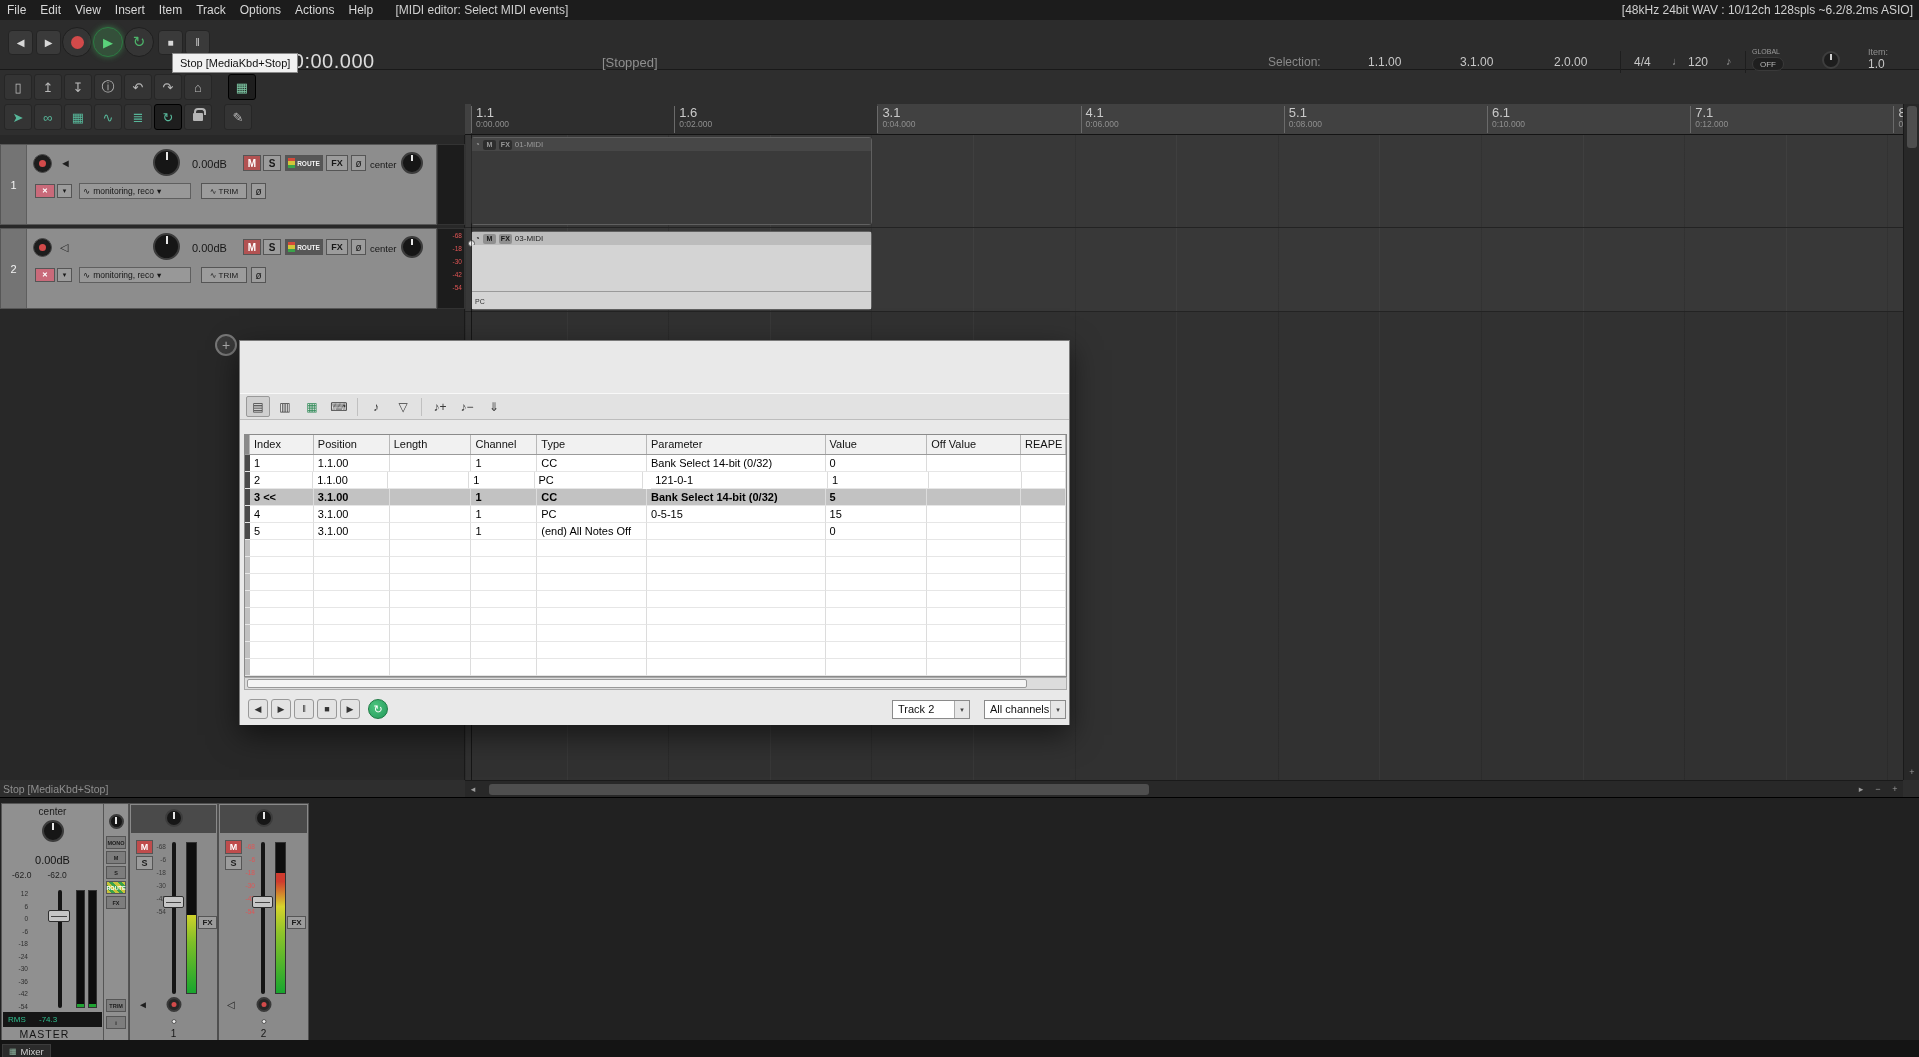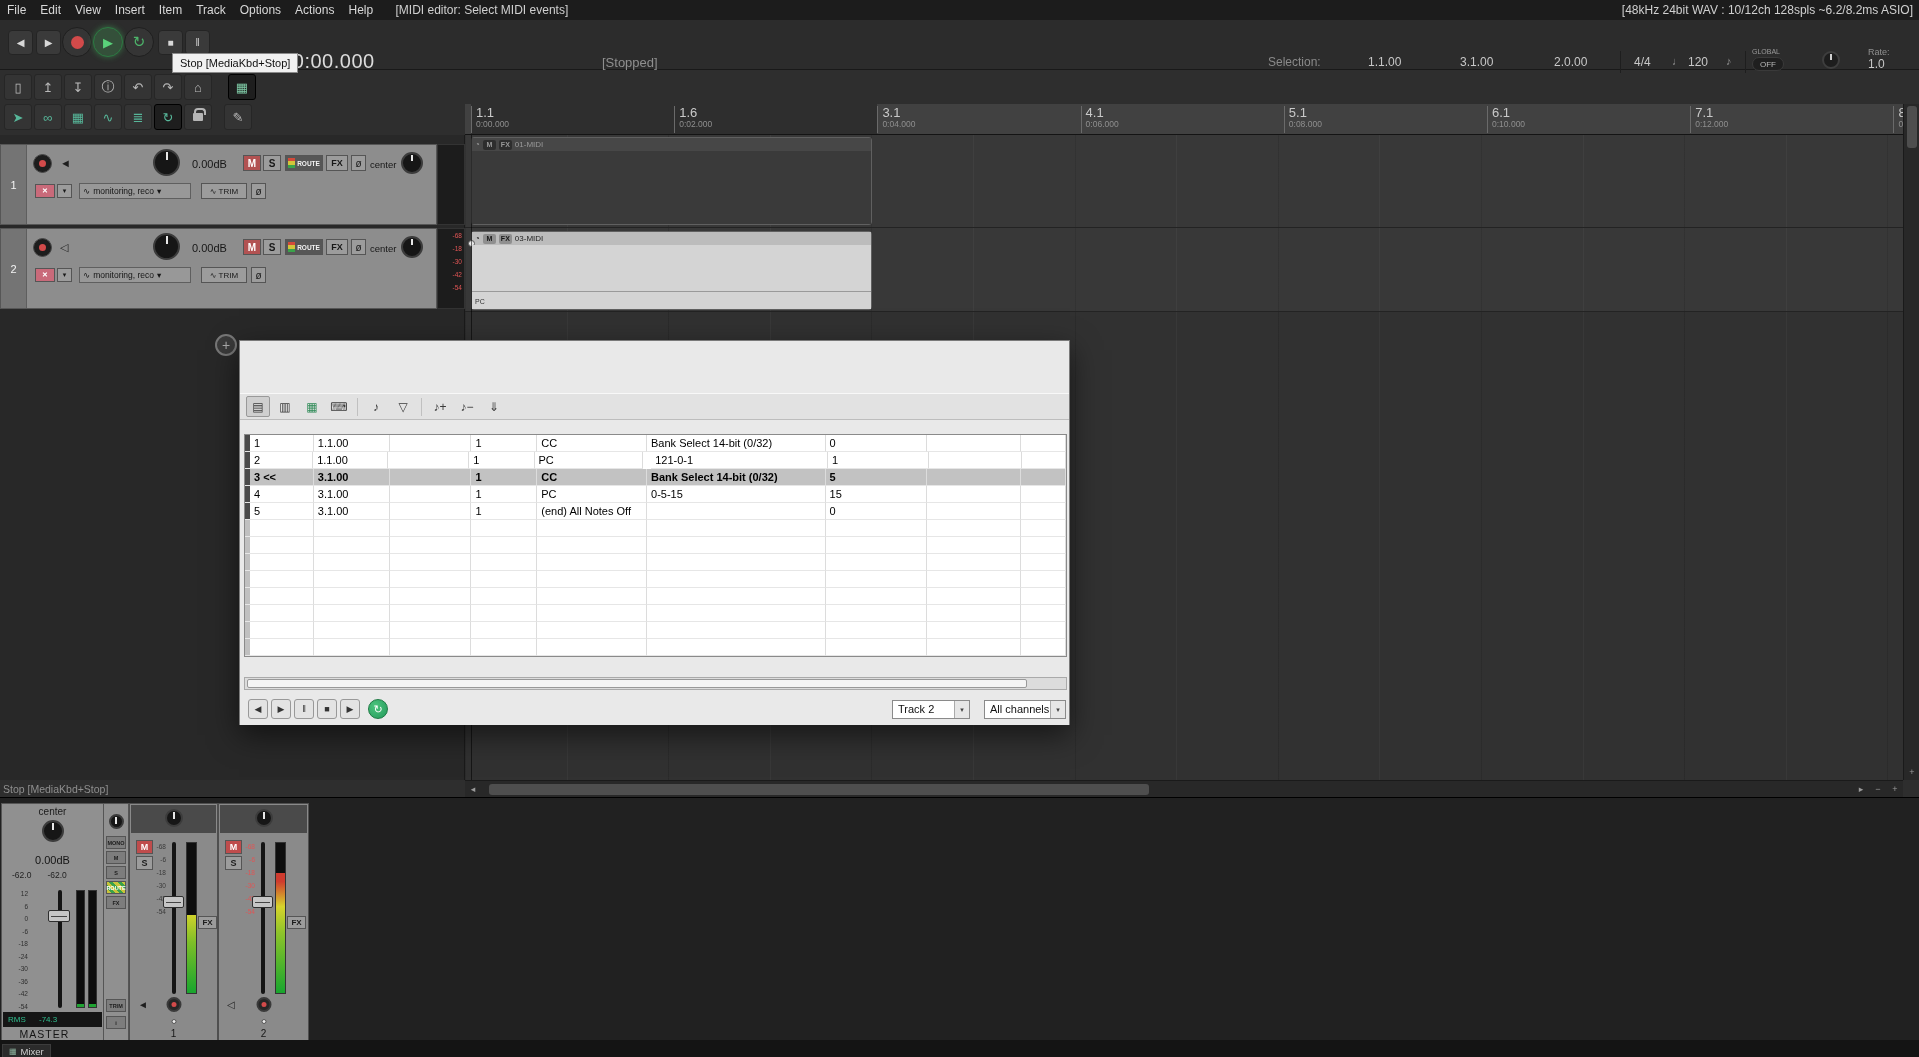--- a/index.html
+++ b/index.html
@@ -228,21 +228,21 @@
     <span class="tr-ico" style="left:1672px">♩</span>
     <span class="tr-val" style="left:1688px">120</span>
     <span class="tr-ico" style="left:1726px">♪</span>
     <div class="tr-sep" style="left:1745px"></div>
     <div id="global-block">
       <div>GLOBAL</div>
       <div id="global-off">OFF</div>
     </div>
     <div class="mini-knob" style="left:1822px; top:31px;"></div>
     <div id="rate-block">
-      <div class="rl">Rate:</div>
+      <div class="rl">Item:</div>
       <div class="rv">1.0</div>
     </div>
   </div>
 
   <div id="tooltip">Stop [MediaKbd+Stop]</div>
 
   <div id="toolbar">
     <div class="tb-row" style="top:4px">
       <div class="tb-btn">
           <span>▯</span>
@@ -585,20 +585,32 @@
         </div>
       <div class="mw-tbtn">
           <span>♪−</span>
         </div>
       <div class="mw-tbtn">
           <span>⇓</span>
         </div>
     </div>
 
     <div id="elist">
+      <div id="elist-header">
+          <div class="hcell gut" style="width: 5px;"></div>
+          <div class="hcell" style="width: 64px;">Index</div>
+          <div class="hcell" style="width: 76px;">Position</div>
+          <div class="hcell" style="width: 82px;">Length</div>
+          <div class="hcell" style="width: 66px;">Channel</div>
+          <div class="hcell" style="width: 110px;">Type</div>
+          <div class="hcell" style="width: 179px;">Parameter</div>
+          <div class="hcell" style="width: 102px;">Value</div>
+          <div class="hcell" style="width: 94px;">Off Value</div>
+          <div class="hcell" style="width: 45px;">REAPE</div>
+        </div>
       <div id="elist-body">
           <div class="erow">
             <div class="gut cur" style="width: 5px;"></div>
             <div class="cell" style="width: 64px;">1</div>
             <div class="cell" style="width: 76px;">1.1.00</div>
             <div class="cell" style="width: 82px;"></div>
             <div class="cell" style="width: 66px;">1</div>
             <div class="cell" style="width: 110px;">CC</div>
             <div class="cell" style="width: 179px;">Bank Select 14-bit (0/32)</div>
             <div class="cell" style="width: 102px;">0</div>

